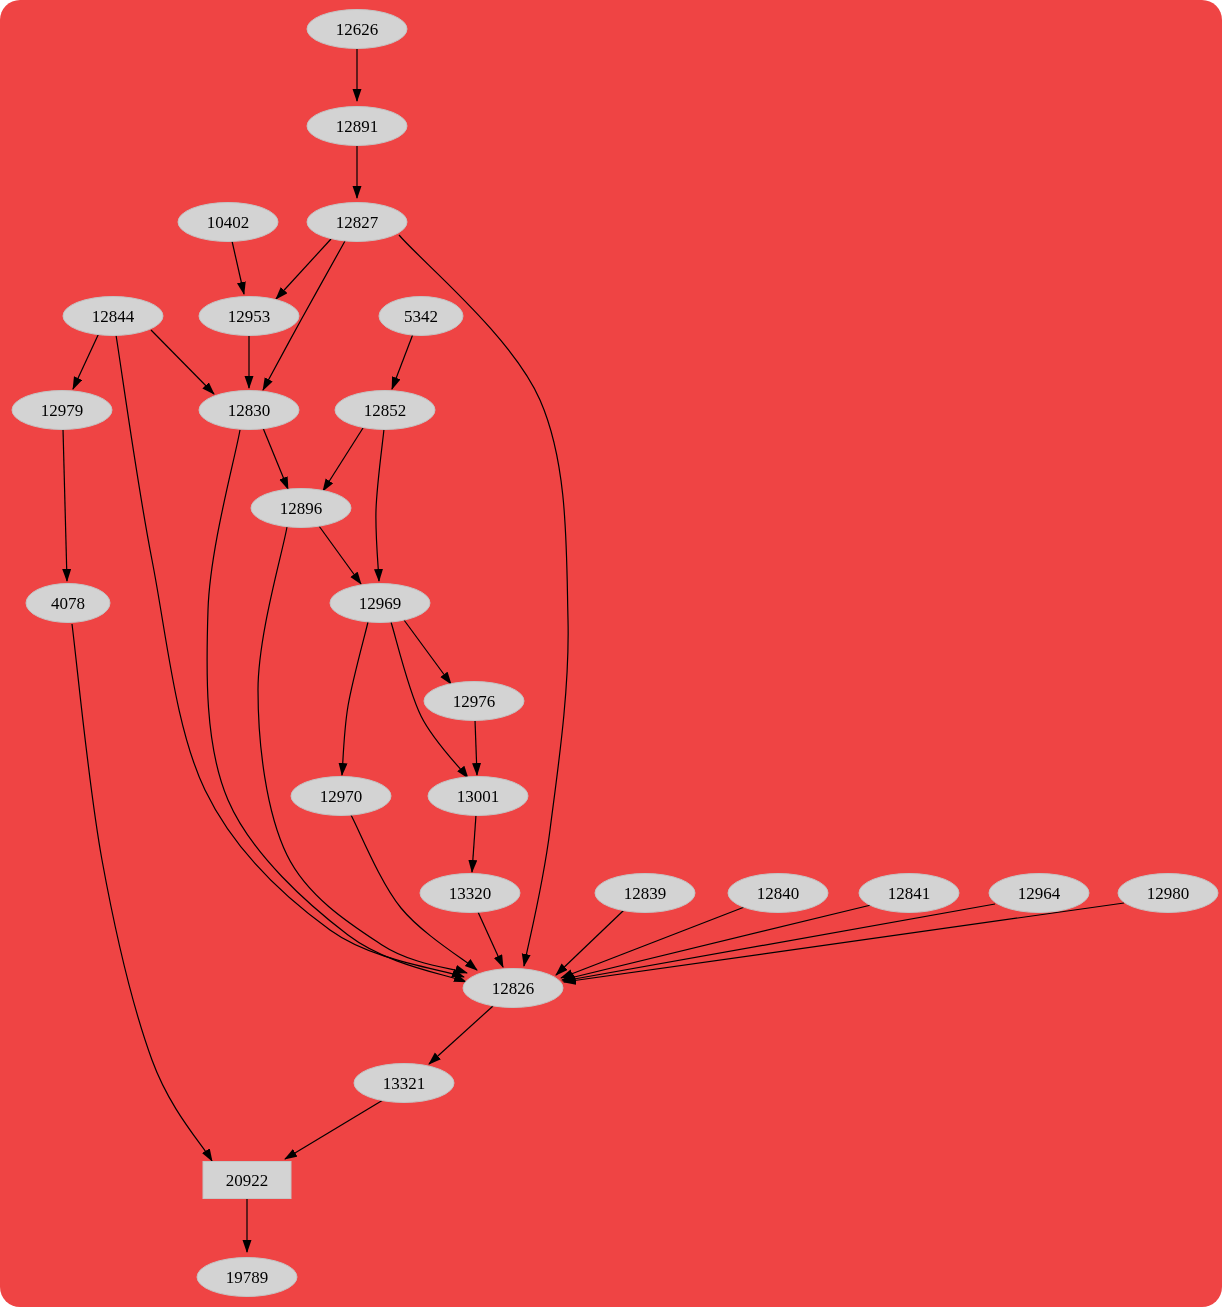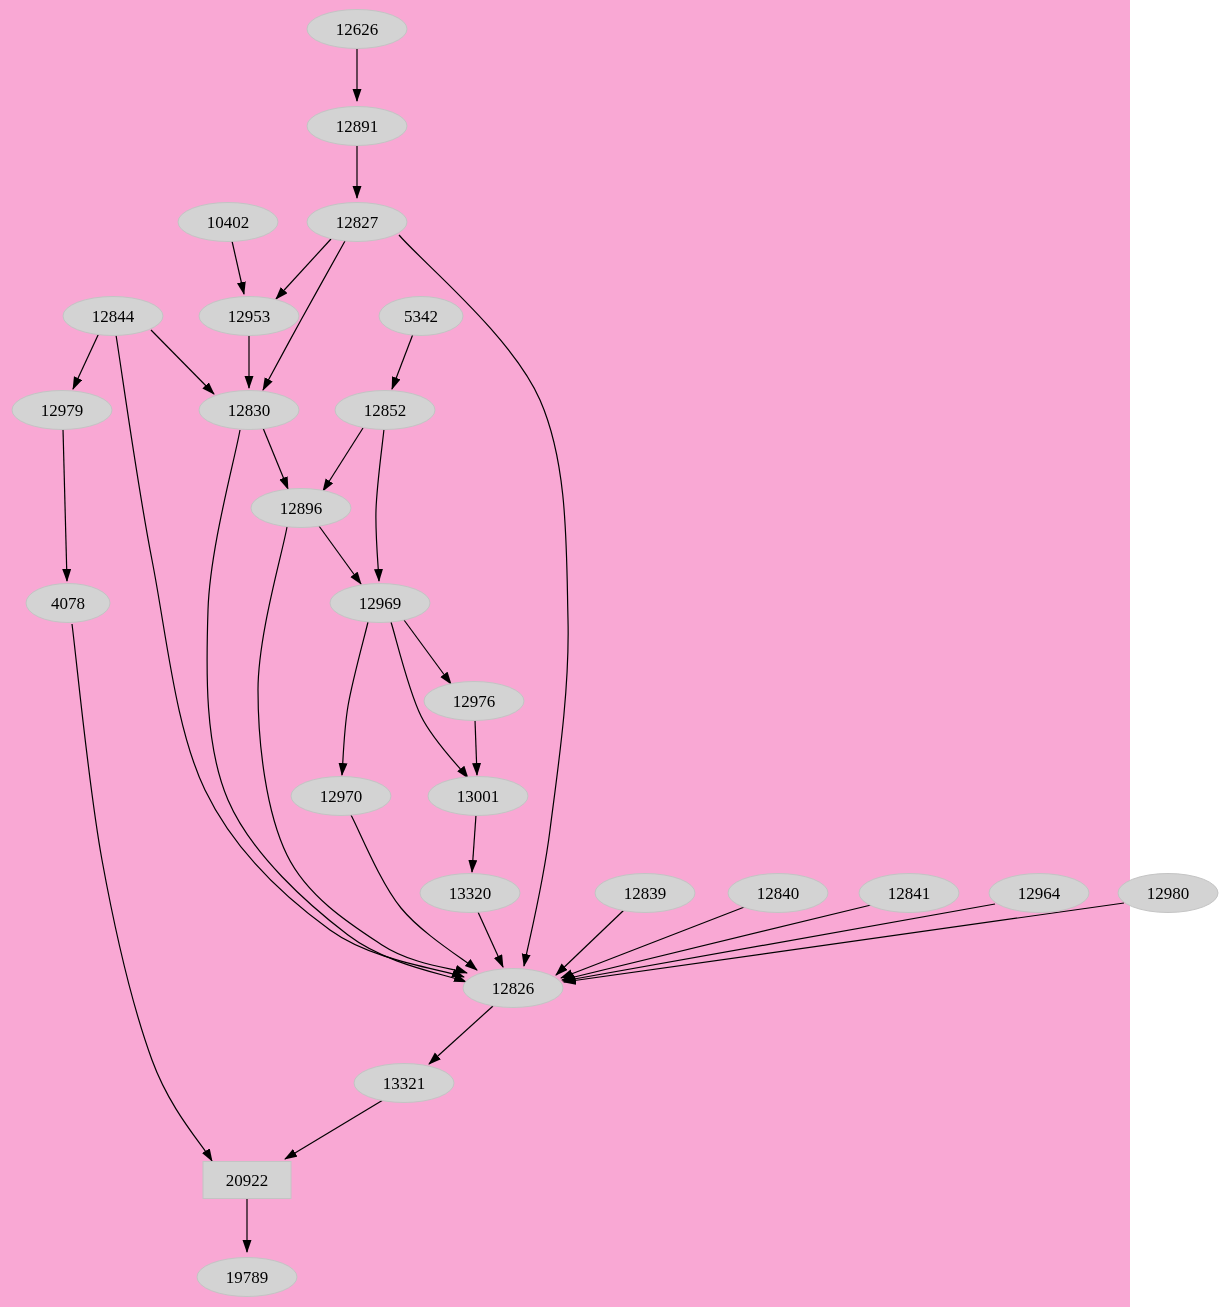--- a/index.html
+++ b/index.html
@@ -7,23 +7,24 @@
     padding: 0;
     background: #ffffff;
   }
   body {
     width: 1231px;
     height: 1307px;
     font-family: "Liberation Serif", "DejaVu Serif", serif;
   }
   .canvas {
     position: relative;
-    width: 1130px;
+    width: 1222px;
     height: 1307px;
-    background: #f9a8d4;
+    background: #ef4444;
+    border-radius: 20px;
   }
   svg text {
     font-family: "Liberation Serif", "DejaVu Serif", serif;
   }
 </style>
 </head>
 <body>
 
 <div class="canvas">
   <svg id="graph-svg" width="1231" height="1307" viewBox="0 0 1231 1307">

